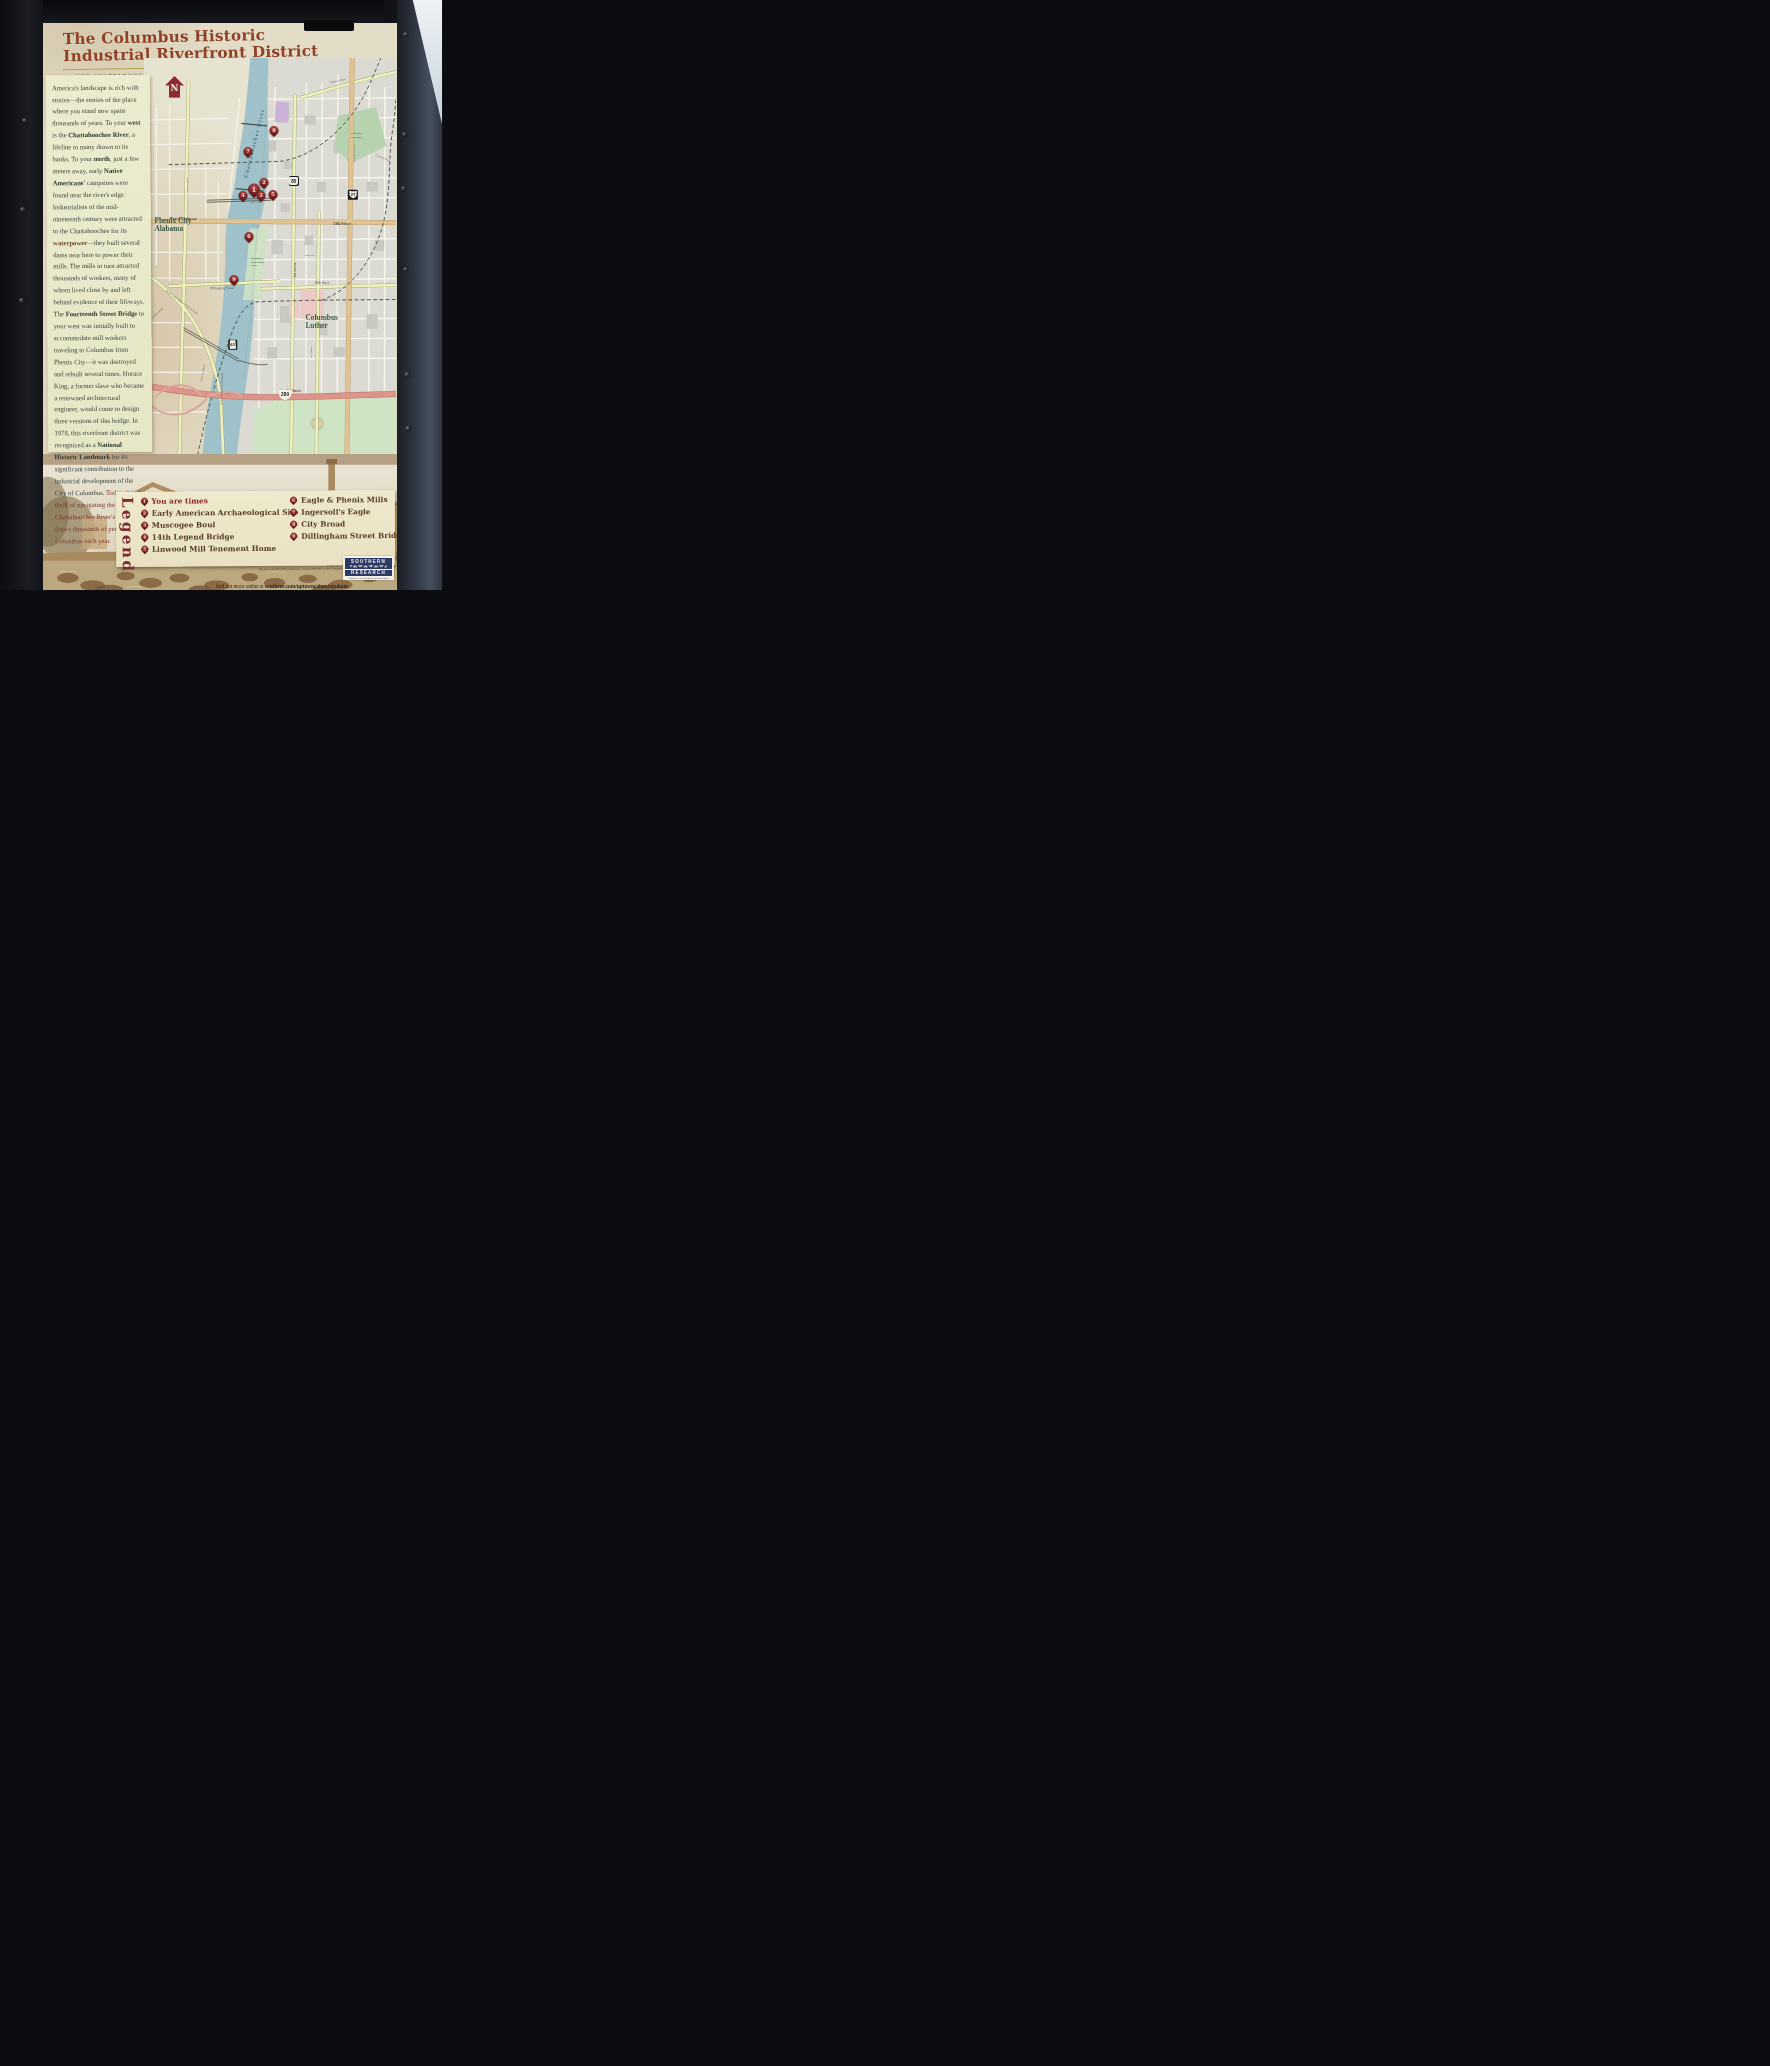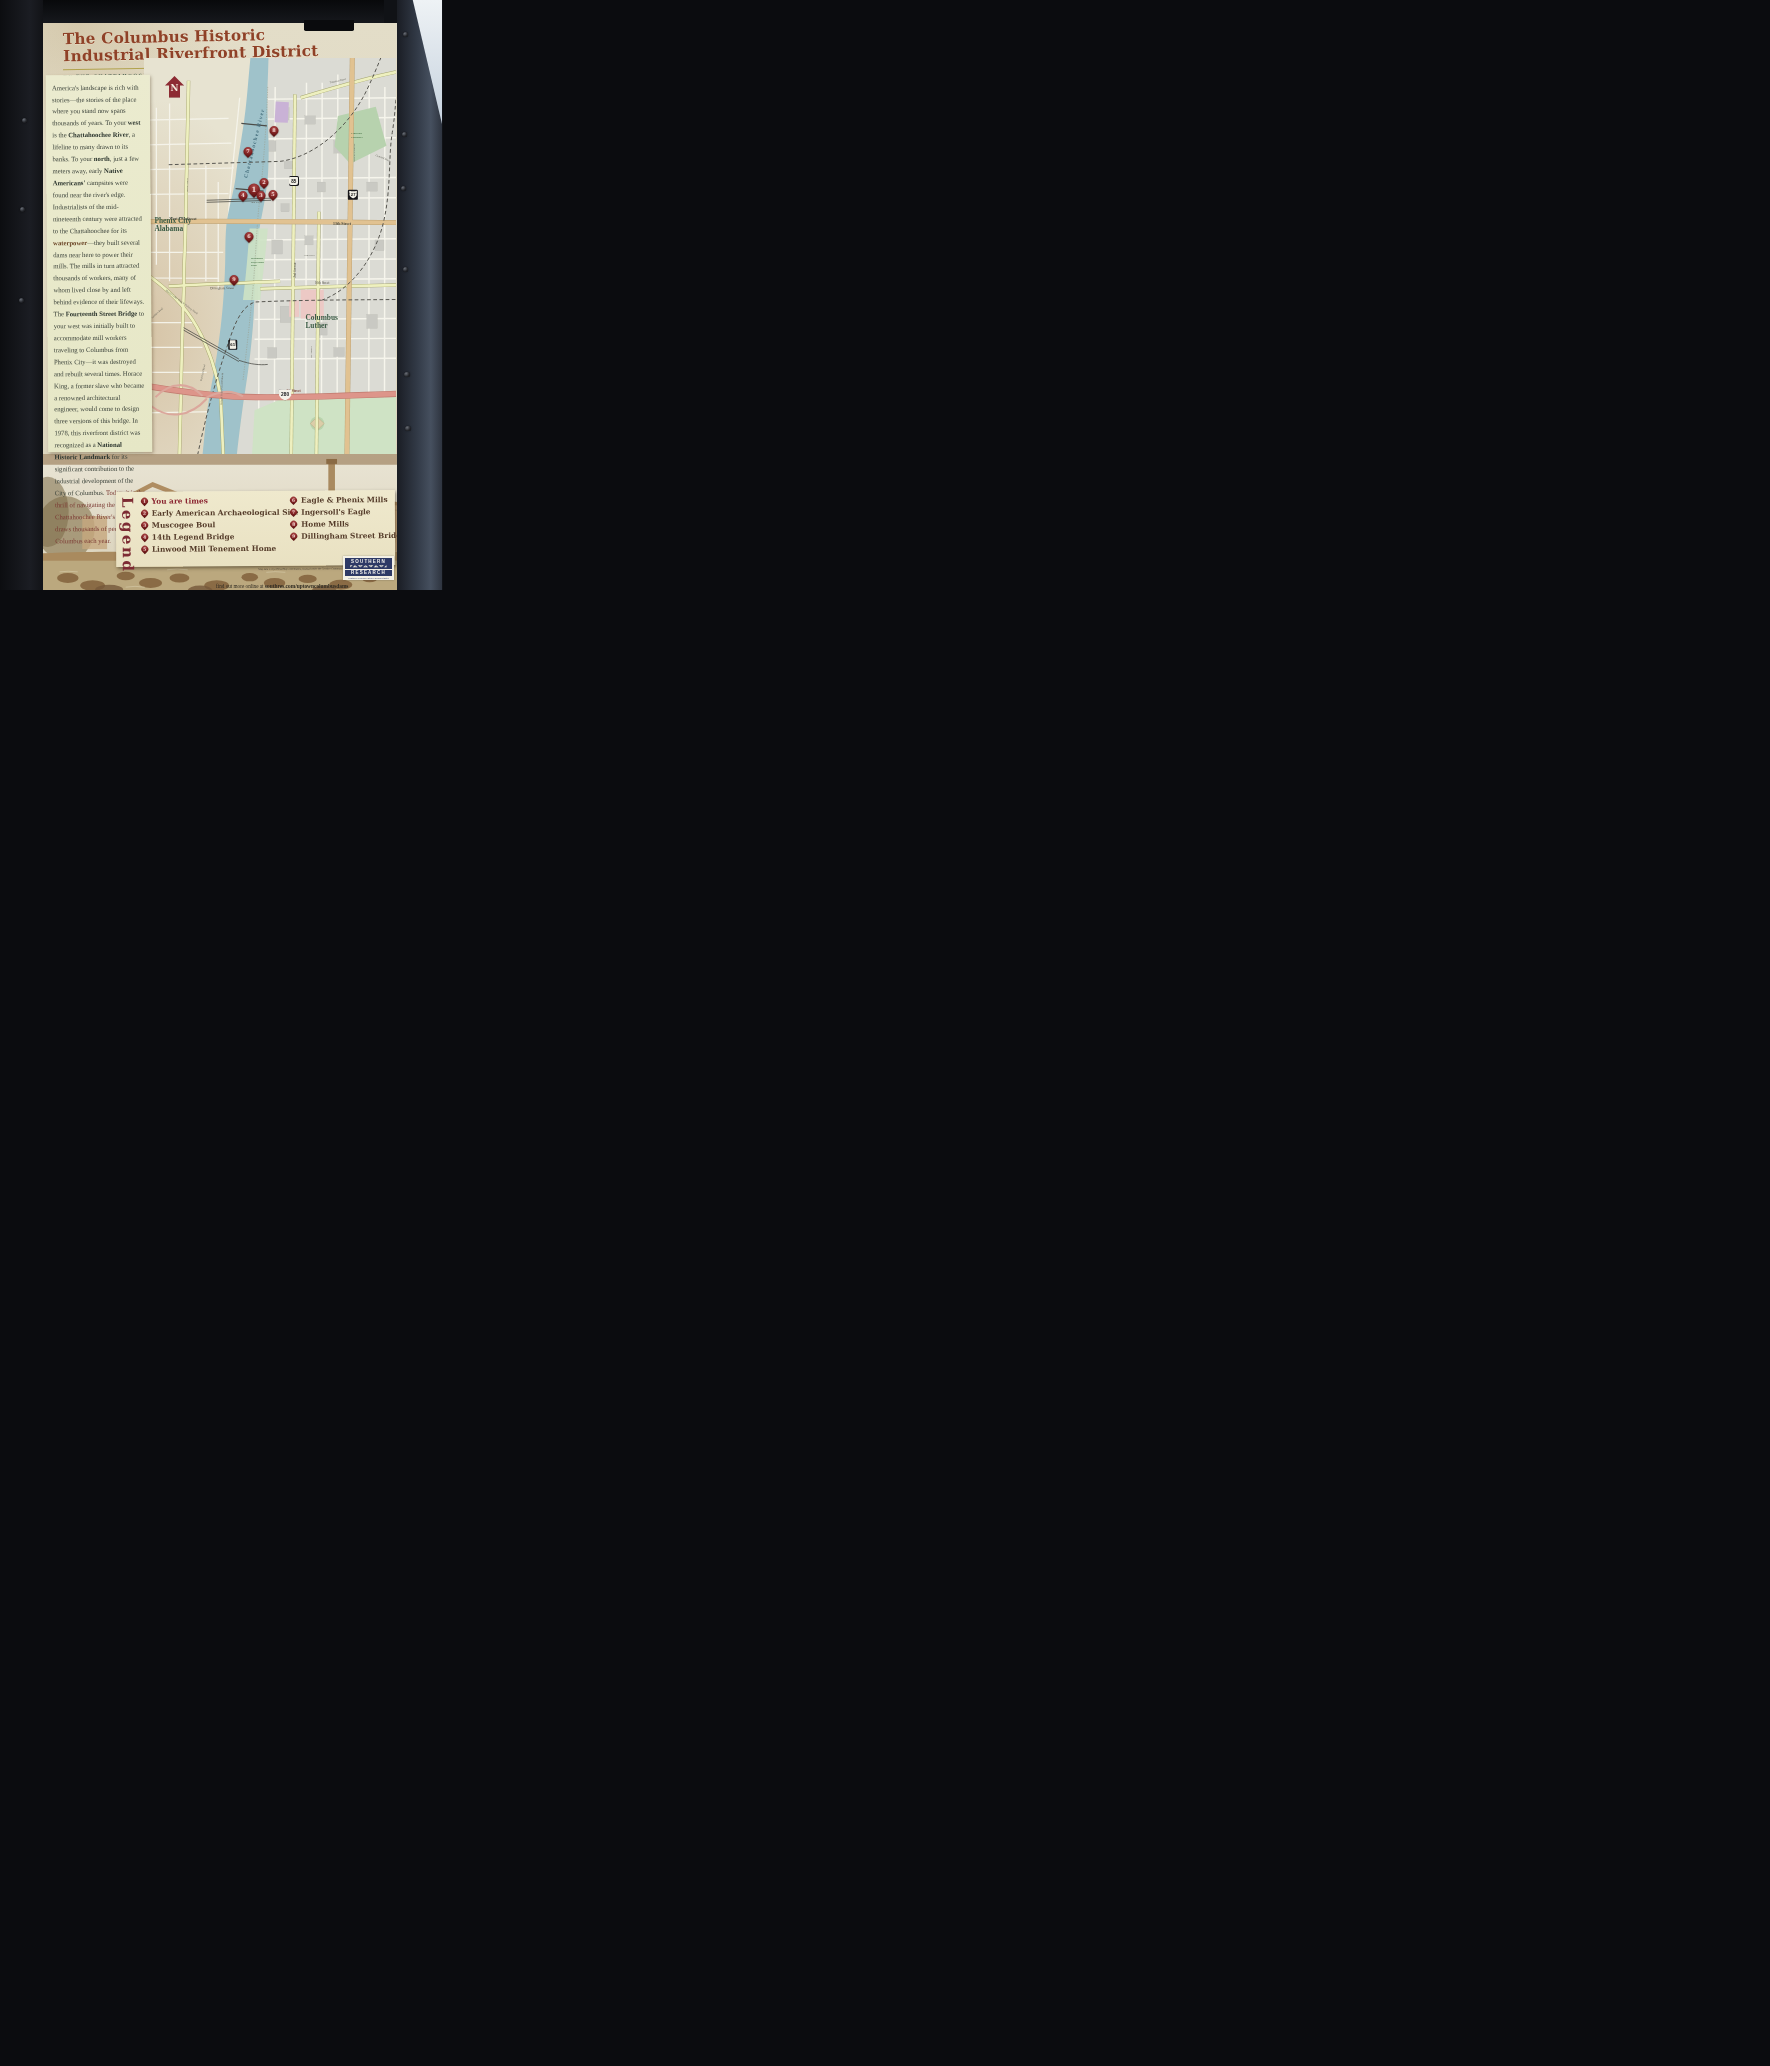--- a/index.html
+++ b/index.html
@@ -390,21 +390,21 @@
           <li>
             <div class="lpin">
               <span>7</span>
             </div>
             <span class="ltext">Ingersoll's Eagle</span>
           </li>
           <li>
             <div class="lpin">
               <span>8</span>
             </div>
-            <span class="ltext">Home Mills</span>
+            <span class="ltext">City Broad</span>
           </li>
           <li>
             <div class="lpin">
               <span>9</span>
             </div>
             <span class="ltext">Dillingham Street Bridge</span>
           </li>
         </ul>
       <div class="attrib">Map data © OpenStreetMap contributors, licensed under the Creative Commons Attribution-ShareAlike 2.0 license (CC BY-SA).</div>
     </div>

